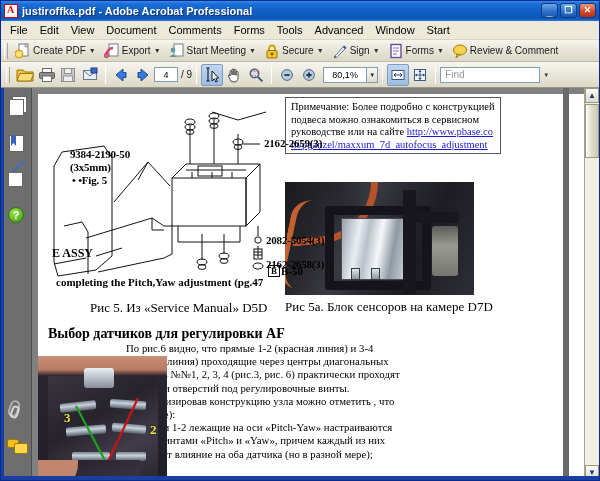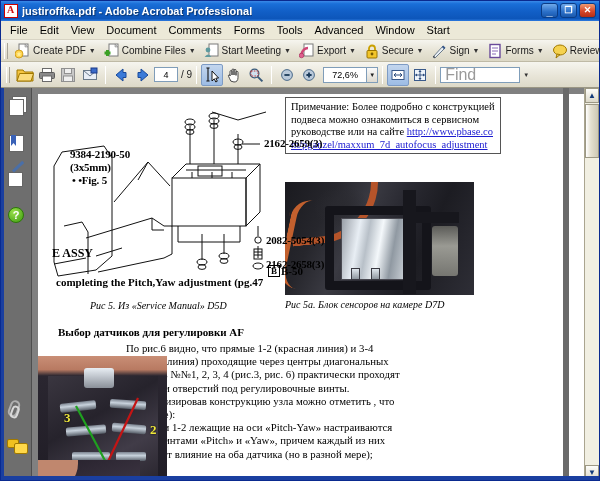--- a/index.html
+++ b/index.html
@@ -113,22 +113,22 @@
   .zoombox {
     width: 44px; height: 16px; background: #fff; border: 1px solid #7f9db9;
     font-size: 9px; line-height: 15px; text-align: center; color: #000;
   }
   .zoomcaret {
     width: 11px; height: 16px; border: 1px solid #7f9db9; border-left: none;
     background: linear-gradient(to bottom,#fafafa,#dedad0);
     font-size: 6px; text-align: center; line-height: 15px; color: #222;
   }
   .findbox {
-    width: 80px; height: 16px; background: #fff; border: 1px solid #7f9db9;
-    font-size: 16px; color: #9a9a9a; line-height: 14px; padding-left: 4px;
+    width: 100px; height: 16px; background: #fff; border: 1px solid #7f9db9;
+    font-size: 10px; color: #9a9a9a; line-height: 14px; padding-left: 4px;
   }
   .findcaret { font-size: 6px; color:#333; margin-left: 3px; }
 
   
   .body { flex: 1; display: flex; position: relative; background:#808080; }
 
   
   .navstrip {
     width: 31px; background: #6e6e6e;
     border-right: 1px solid #4e4e4e;
@@ -219,37 +219,36 @@
   .p5a-lite {
     position:absolute; right:16px; top:44px; width:26px; height:50px;
     background: linear-gradient(to bottom,#6a6a64,#b8b8ae 40%,#8a8a82);
     border-radius:3px; opacity:.8;
   }
   .p5a-pin{position:absolute;width:9px;height:12px;background:linear-gradient(#dfe6ec,#8f979f);
     border:1px solid #3a3a42;}
 
   
   .cap {
-    position: absolute; font-size: 10px; color: #000;
+    position: absolute; font-size: 13px; color: #000;
     font-family: "Liberation Serif", serif;
-    font-style: italic;
   }
 
   
   .drawing { position: absolute; left: 14px; top: 12px; width: 252px; height: 210px; }
   .dwg-txt {
     position: absolute; font-family: "Liberation Serif", serif;
     font-weight: bold; font-size: 11px; color: #000; white-space: nowrap;
   }
   .mono-note { letter-spacing: -0.2px; }
 
   
   .sect-h {
-    position: absolute; left: 20px; top: 232px; width: 360px;
-    font-size: 11px; font-weight: bold; color:#000;
+    position: absolute; left: 10px; top: 232px; width: 360px;
+    font-size: 14px; font-weight: bold; color:#000;
   }
   .bodytxt {
     position: absolute; left: 88px; top: 248px; width: 277px;
     font-size: 10.8px; line-height: 13.2px; color: #000; text-align: left;
   }
 
   
   .photo6 {
     position: absolute; left: 0px; top: 262px; width: 129px; height: 124px;
     background:
@@ -347,53 +346,42 @@
           <rect x="4" y="1" width="9" height="12" fill="#fff" stroke="#7a7a7a"></rect>
           <path d="M10 1 L13 4 L10 4 Z" fill="#cfcfcf" stroke="#7a7a7a" stroke-width=".5"></path>
           <circle cx="4" cy="11" r="4" fill="#ffd34d" stroke="#c08a00" stroke-width=".7"></circle>
           <path d="M4 8.5 L4.8 10.2 L6.6 10.4 L5.3 11.6 L5.7 13.4 L4 12.5 L2.3 13.4 L2.7 11.6 L1.4 10.4 L3.2 10.2 Z" fill="#ffef9a"></path>
         </svg>
       </span>
       <span class="lbl">Create PDF</span>
       <span class="caret">▼</span>
     </div>
 
+
     <div class="tb-btn">
       <span class="ic">
         <svg width="16" height="16" viewBox="0 0 16 16">
           <rect x="5" y="1" width="9" height="12" fill="#fff" stroke="#7a7a7a"></rect>
-          <path d="M11 1 L14 4 L11 4 Z" fill="#cfcfcf" stroke="#7a7a7a" stroke-width=".5"></path>
-          <path d="M3.5 7 v6 M0.5 10 h6" stroke="#3ba024" stroke-width="3"></path>
-        </svg>
-      </span>
-      <span class="lbl">Combine Files</span>
+          <path d="M2 12 q2-7 7-7" stroke="#d04878" stroke-width="2.4" fill="none"></path>
+          <circle cx="2.5" cy="12.5" r="2.3" fill="#e06090" stroke="#a02050" stroke-width=".6"></circle>
+        </svg>
+      </span>
+      <span class="lbl">Export</span>
       <span class="caret">▼</span>
     </div>
 
     <div class="tb-btn">
       <span class="ic">
         <svg width="16" height="16" viewBox="0 0 16 16">
           <rect x="5" y="1" width="9" height="12" fill="#fff" stroke="#7a7a7a"></rect>
           <circle cx="4" cy="7" r="2.4" fill="#5e9a9e"></circle>
           <path d="M0.6 14 q3.4-5 6.8 0 z" fill="#5e9a9e"></path>
         </svg>
       </span>
       <span class="lbl">Start Meeting</span>
-      <span class="caret">▼</span>
-    </div>
-
-    <div class="tb-btn">
-      <span class="ic">
-        <svg width="16" height="16" viewBox="0 0 16 16">
-          <rect x="5" y="1" width="9" height="12" fill="#fff" stroke="#7a7a7a"></rect>
-          <path d="M2 12 q2-7 7-7" stroke="#d04878" stroke-width="2.4" fill="none"></path>
-          <circle cx="2.5" cy="12.5" r="2.3" fill="#e06090" stroke="#a02050" stroke-width=".6"></circle>
-        </svg>
-      </span>
-      <span class="lbl">Export</span>
       <span class="caret">▼</span>
     </div>
 
     <div class="tb-btn">
       <span class="ic">
         <svg width="16" height="16" viewBox="0 0 16 16">
           <path d="M5 8 V5.5 a3 3 0 0 1 6 0 V8" stroke="#caa000" stroke-width="1.8" fill="none"></path>
           <rect x="3" y="7.5" width="10" height="7.5" rx="1" fill="#f2c52a" stroke="#9a7400"></rect>
           <circle cx="8" cy="11" r="1.4" fill="#7a5c00"></circle>
         </svg>
@@ -536,21 +524,21 @@
     <div class="t2btn">
       <span class="ic">
         <svg width="16" height="16" viewBox="0 0 16 16">
           <circle cx="8" cy="8" r="5.4" fill="#b9c9da" stroke="#4a6a8a"></circle>
           <path d="M5.4 8 h5.2 M8 5.4 v5.2" stroke="#1a3a5a" stroke-width="1.8"></path>
         </svg>
       </span>
     </div>
 
     <div style="display:flex;align-items:center;margin-left:3px;">
-      <div class="zoombox">72,6%</div>
+      <div class="zoombox">80,1%</div>
       <div class="zoomcaret">▼</div>
     </div>
 
     <div class="sep"></div>
 
     <div class="t2btn active">
       <span class="ic">
         <svg width="16" height="16" viewBox="0 0 16 16">
           <rect x="2" y="3.5" width="12" height="9" fill="#fff" stroke="#3a5a8a"></rect>
           <path d="M4 8 h8 M4 8 l2-1.8 M4 8 l2 1.8 M12 8 l-2-1.8 M12 8 l-2 1.8" stroke="#2a4a7a" stroke-width="1"></path>

